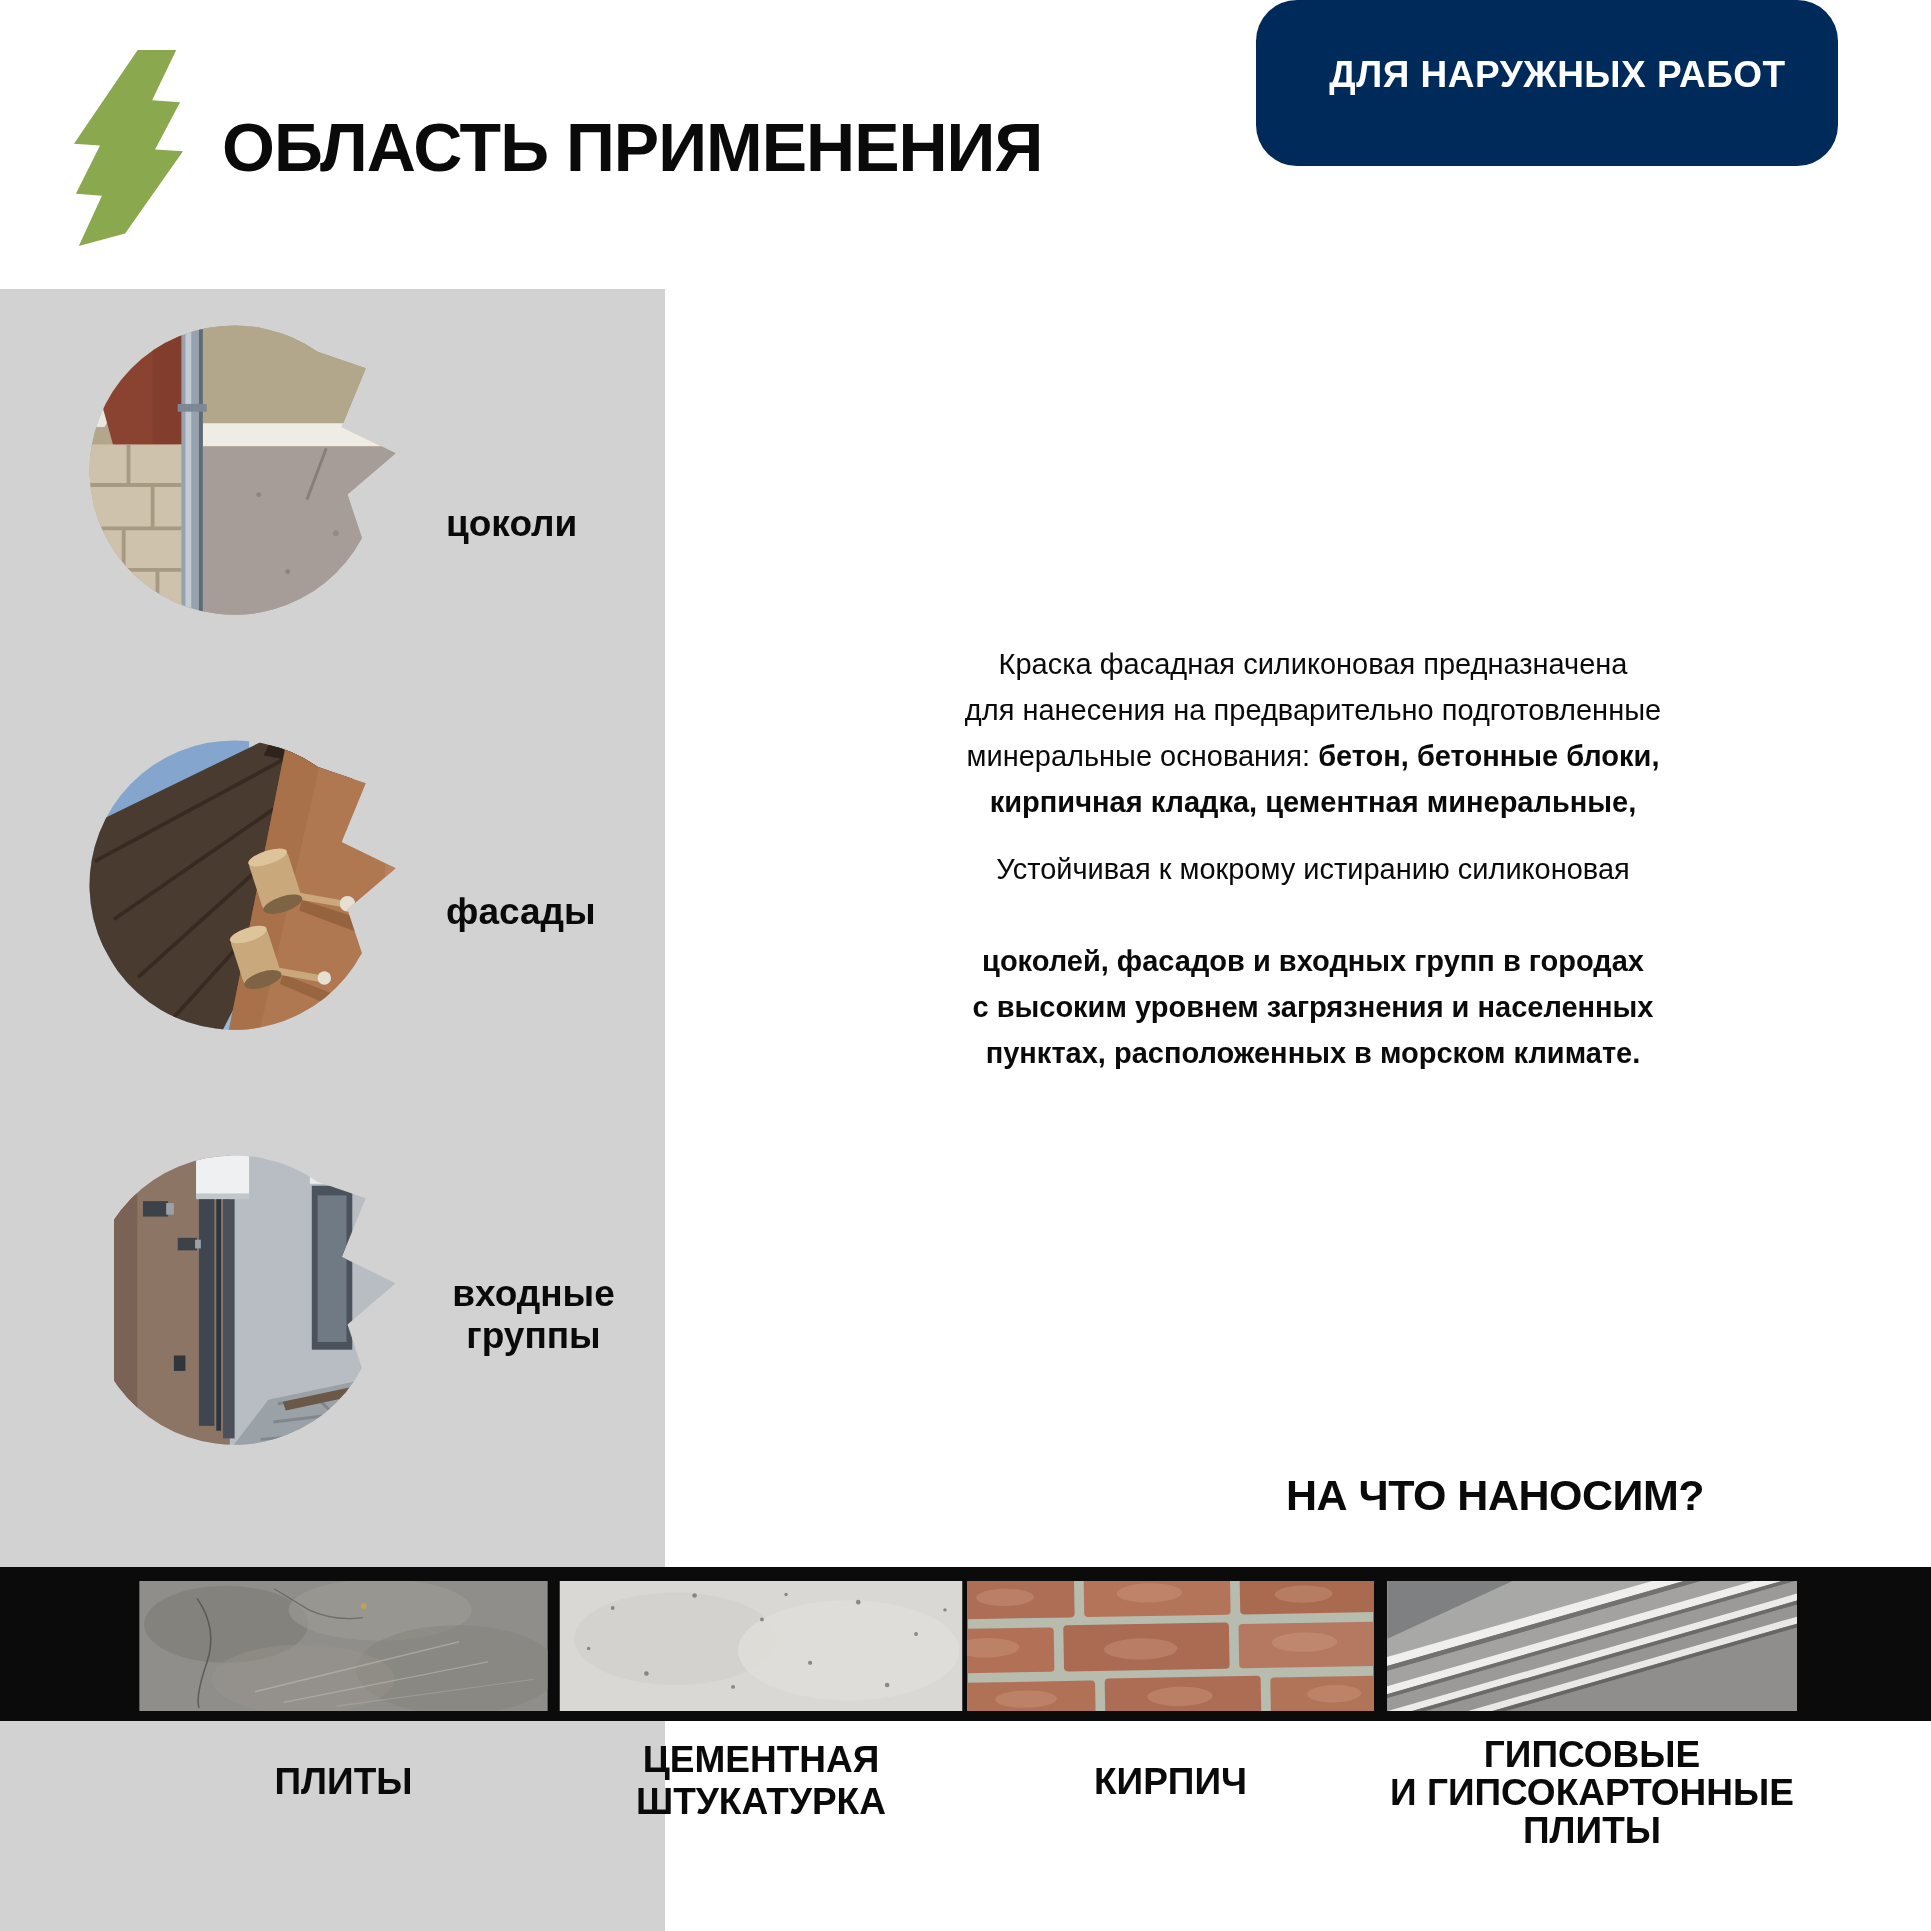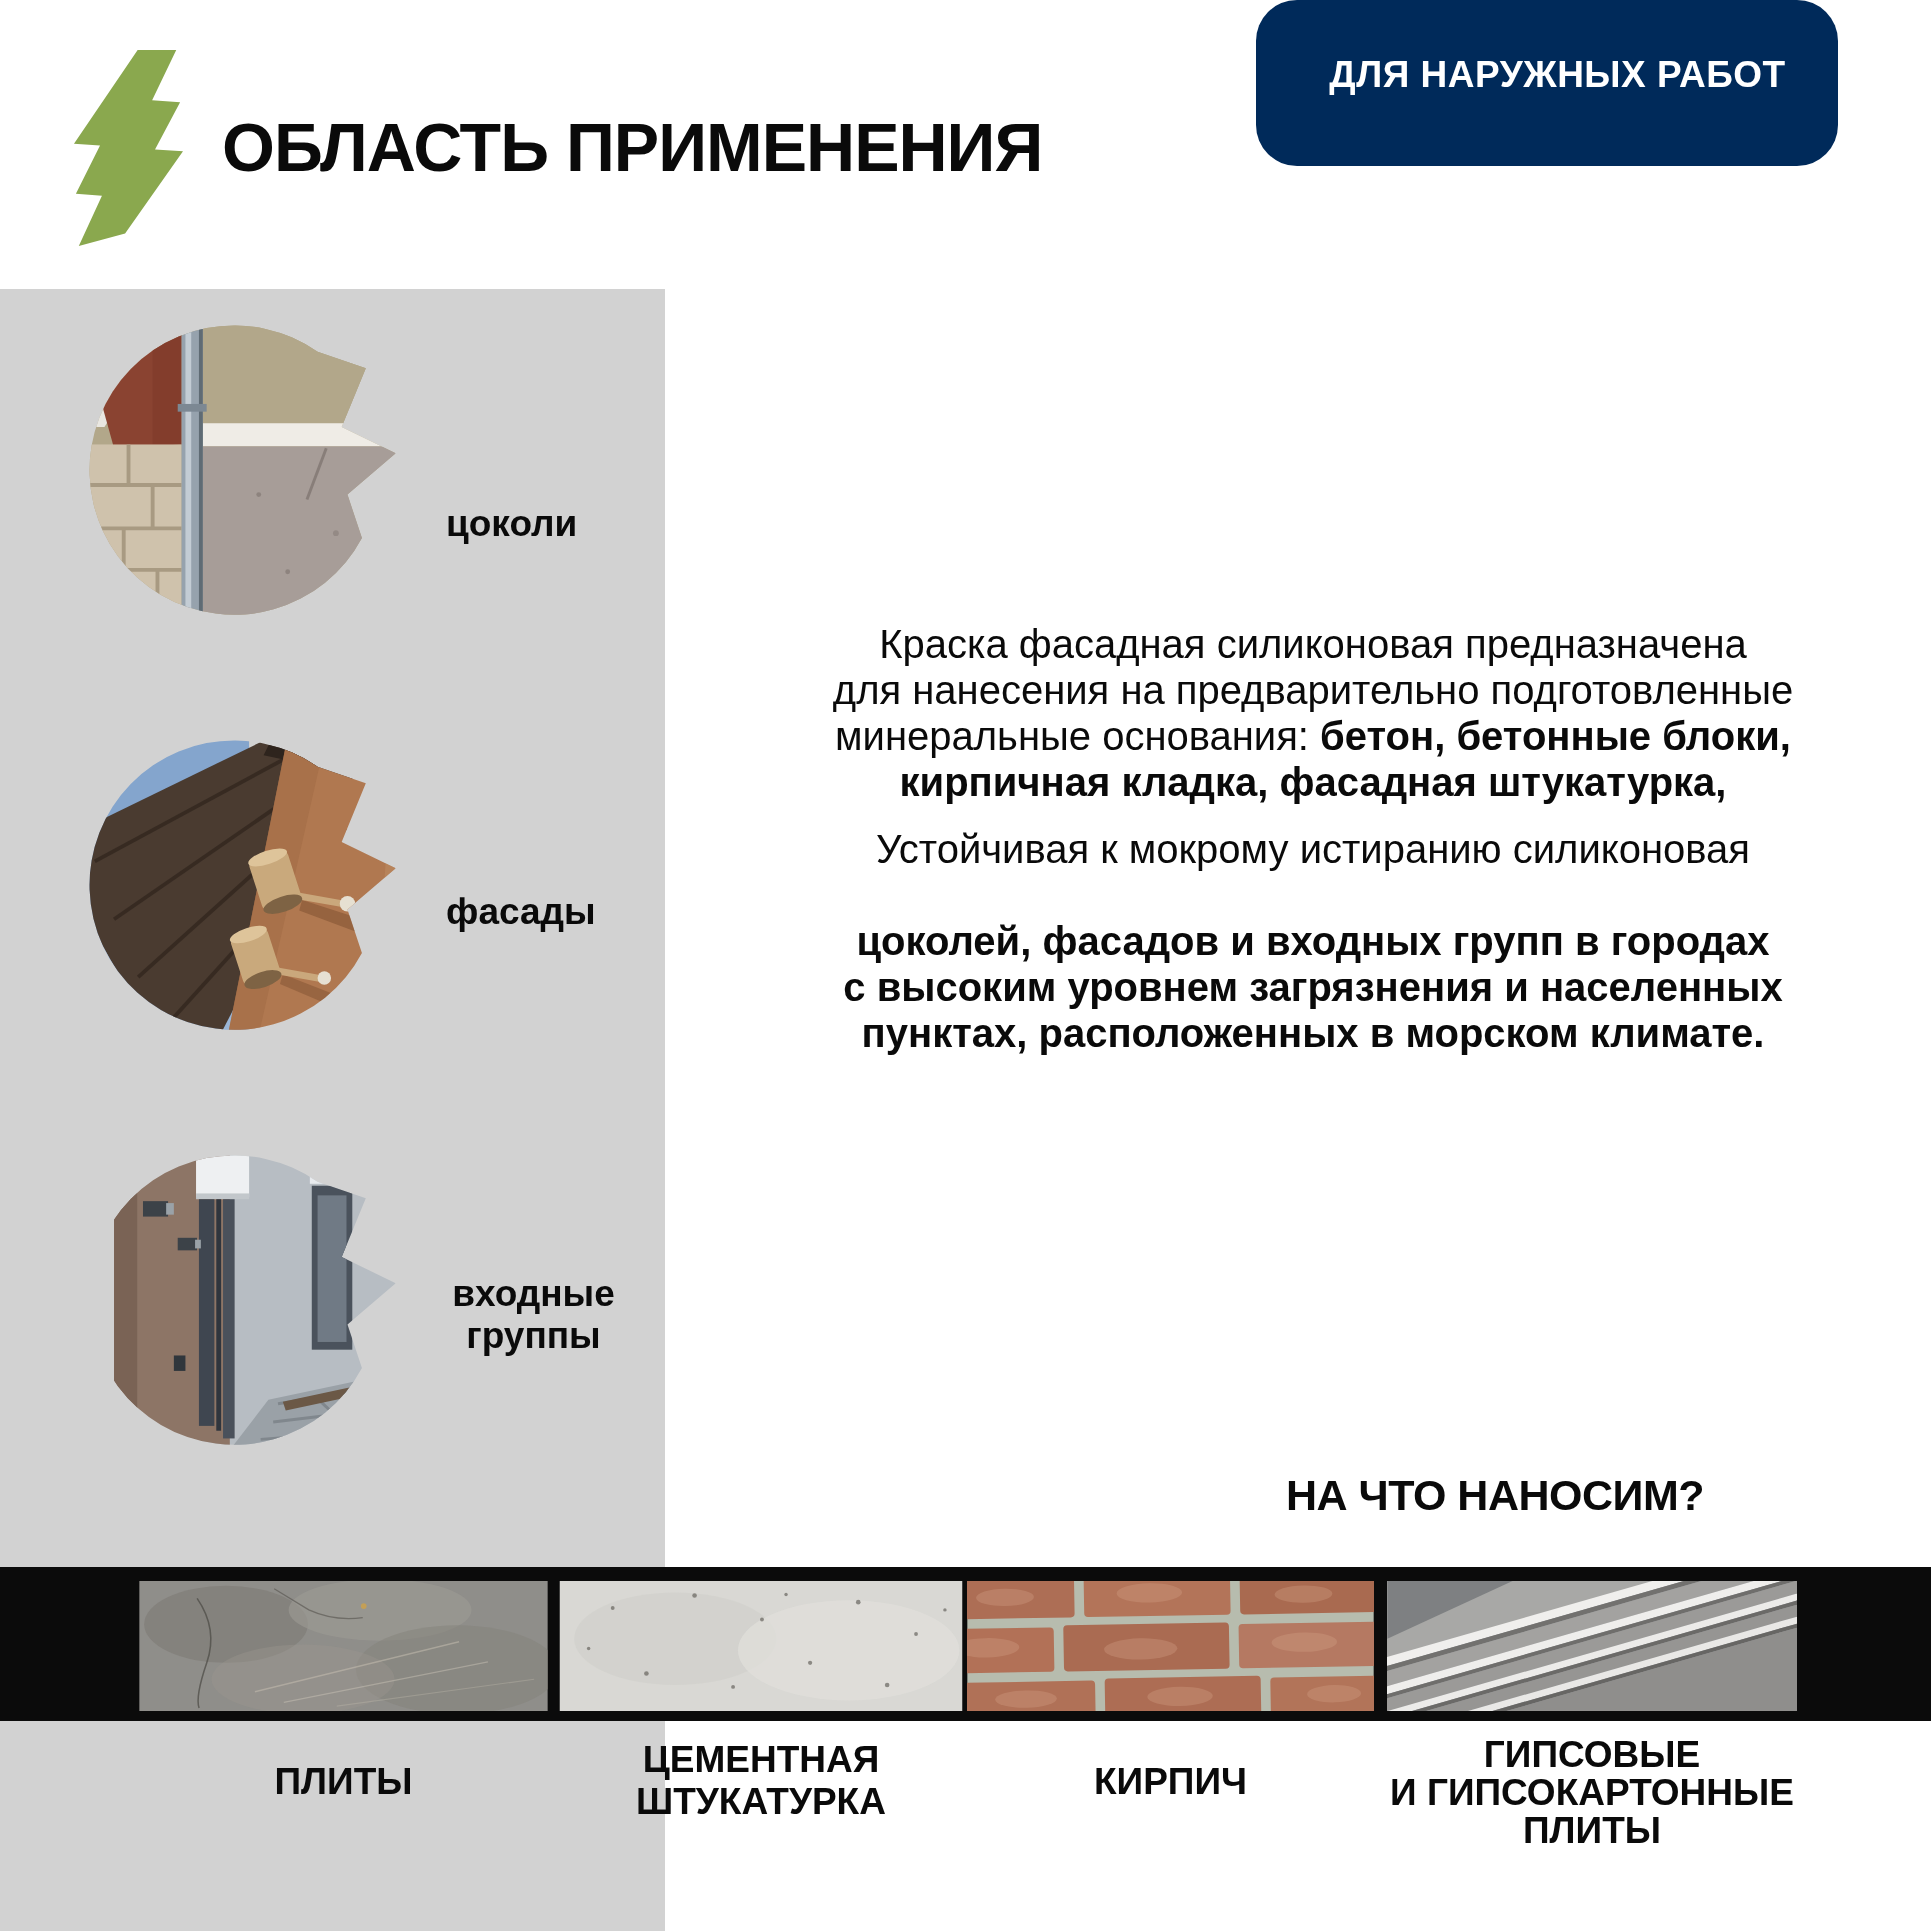--- a/index.html
+++ b/index.html
@@ -28,22 +28,22 @@
   .app-photo.a3{top:1151px;}
   .app-label{
     position:absolute;left:446px;font-size:37px;font-weight:700;line-height:42px;
     white-space:nowrap;
   }
   .app-label.l1{top:503px;}
   .app-label.l2{top:891px;}
   .app-label.l3{left:442px;top:1273px;width:183px;text-align:center;white-space:normal;}
   
   .description{
-    position:absolute;left:782px;top:621px;width:1062px;text-align:center;
-    font-size:40px;line-height:46px;
+    position:absolute;left:782px;top:641px;width:1062px;text-align:center;
+    font-size:29px;line-height:46px;
   }
   .description p{margin:0 0 21px 0;}
   .description b{font-weight:700;}
   
   .surfaces-heading{
     position:absolute;left:1286px;top:1471px;font-size:43px;font-weight:700;
     white-space:nowrap;letter-spacing:-0.5px;
   }
   .black-strip{position:absolute;left:0;top:1567px;width:1931px;height:154px;background:#0b0b0b;}
   .surface-photo{position:absolute;top:1581px;height:130px;overflow:hidden;}
@@ -193,21 +193,21 @@
         <rect x="84" y="54" width="8" height="12" fill="#9aa2a8"></rect>
         <rect x="96" y="90" width="20" height="13" fill="#3c4248"></rect>
         <rect x="114" y="92" width="6" height="9" fill="#9aa2a8"></rect>
         <rect x="92" y="212" width="12" height="16" fill="#30363c"></rect>
       </g>
     </g>
   </svg>
   <div class="app-label l3">входные<br>группы</div>
 
   <div class="description">
-      <p><span>Краска фасадная силиконовая предназначена</span><br><span>для нанесения на предварительно подготовленные</span><br><span>минеральные основания: </span><b>бетон, бетонные блоки,</b><br><b>кирпичная кладка, фасадная штукатурка,</b><br></p>
+      <p><span>Краска фасадная силиконовая предназначена</span><br><span>для нанесения на предварительно подготовленные</span><br><span>минеральные основания: </span><b>бетон, бетонные блоки,</b><br><b>кирпичная кладка, цементная минеральные,</b><br></p>
       <p><span>Устойчивая к мокрому истиранию силиконовая</span><br><br><b>цоколей, фасадов и входных групп в городах</b><br><b>с высоким уровнем загрязнения и населенных</b><br><b>пунктах, расположенных в морском климате.</b></p>
     </div>
 
   <div class="surfaces-heading">НА ЧТО НАНОСИМ?</div>
 
   <div class="black-strip"></div>
 
   <div class="surface-photo sp1">
     <svg viewBox="0 0 424 135" width="409" height="130">
       <rect width="424" height="135" fill="#8f8e8a"></rect>

